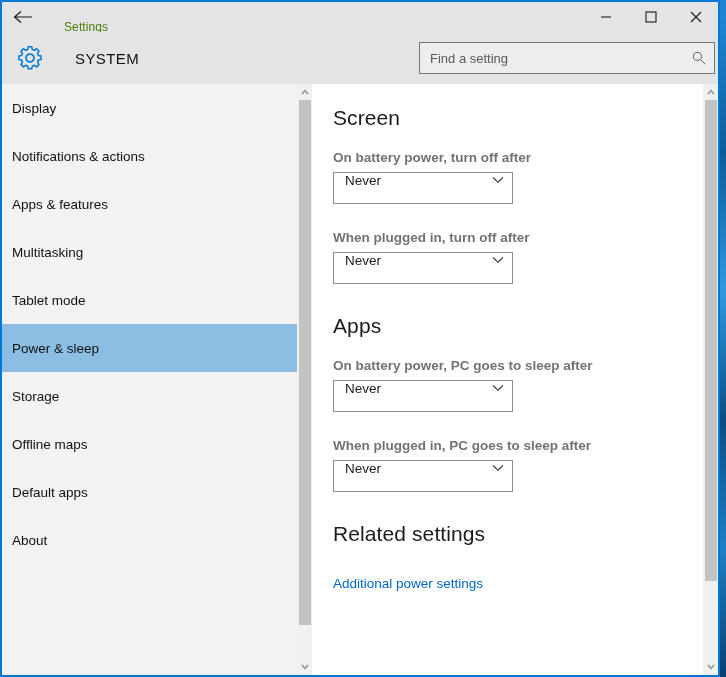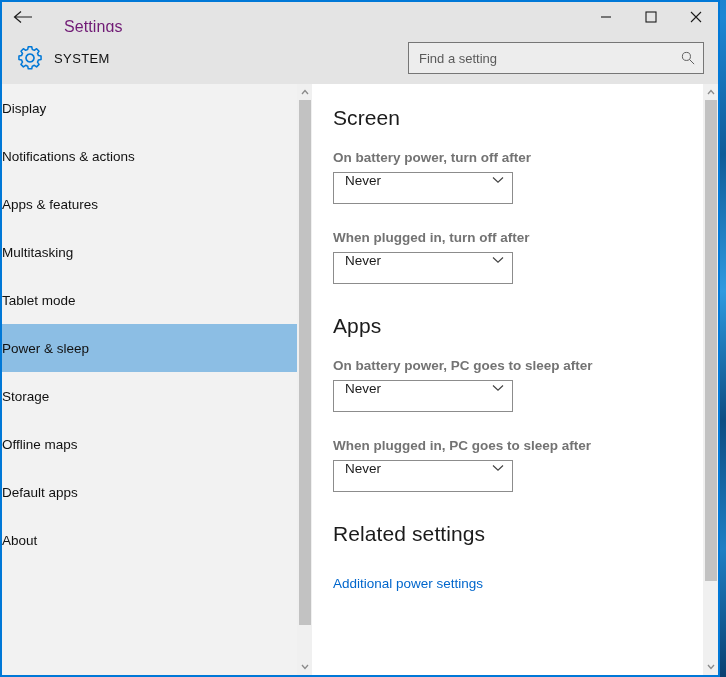--- a/index.html
+++ b/index.html
@@ -40,22 +40,22 @@
     align-items: center;
     flex: 0 0 30px;
     position: relative;
   }
   .back-btn {
     width: 42px; height: 30px;
     display: flex; align-items: center; justify-content: center;
     cursor: default;
   }
   .title-text {
-    font-size: 16px;
-    color: #701a75;
+    font-size: 12px;
+    color: #4d7c0f;
     margin-left: 20px;
     letter-spacing: .1px;
     margin-top: 20px;
   }
   .win-controls {
     position: absolute;
     right: 0; top: 0;
     height: 30px;
     display: flex;
   }
@@ -73,28 +73,28 @@
     align-items: center;
     flex: 0 0 52px;
     position: relative;
   }
   .gear-wrap {
     width: 48px;
     display: flex; align-items: center; justify-content: center;
     margin-left: 4px;
   }
   .system-title {
-    font-size: 13px;
+    font-size: 15px;
     color: #111111;
     letter-spacing: .4px;
-    margin-left: 0;
+    margin-left: 21px;
   }
   .search-box {
     position: absolute;
-    right: 14px;
+    right: 3px;
     top: 10px;
     width: 296px;
     height: 32px;
     background: #ededed;
     border: 1px solid #767676;
     display: flex;
     align-items: center;
     padding: 0 8px 0 10px;
   }
   .search-box input {
@@ -121,21 +121,21 @@
     width: 310px;
     background: #f2f2f2;
     flex: 0 0 310px;
     position: relative;
     overflow: hidden;
   }
   .nav-item {
     height: 48px;
     display: flex;
     align-items: center;
-    padding-left: 0;
+    padding-left: 10px;
     font-size: 13.5px;
     color: #111111;
     cursor: default;
     white-space: nowrap;
   }
   .nav-item.selected { background: #8cbee4; text-align: center; }
 
   
   #sidebar-scroll {
     position: absolute;

